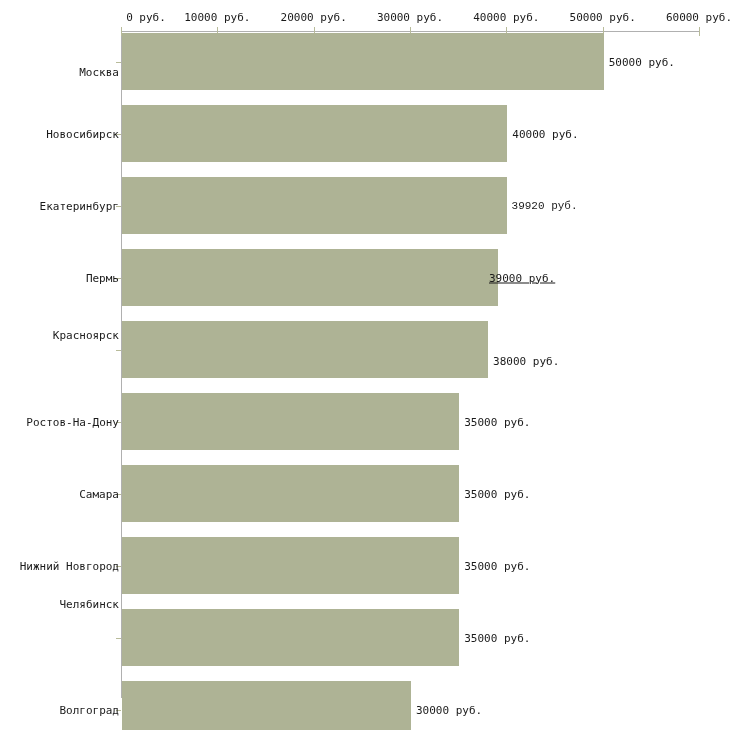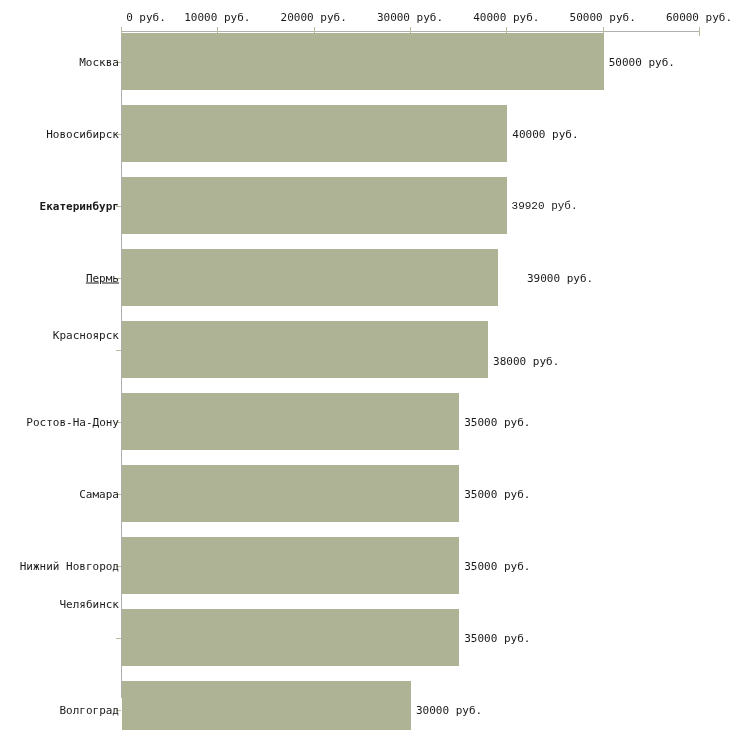--- a/index.html
+++ b/index.html
@@ -115,45 +115,45 @@
       <div class="bar" title="Пермь: 39000 руб." style="top: 249px; width: 375.7px; height: 57px; background: rgb(174, 179, 149);"></div>
       <div class="bar" title="Красноярск: 38000 руб." style="top: 321px; width: 366.067px; height: 57px; background: rgb(174, 179, 149);"></div>
       <div class="bar" title="Ростов-На-Дону: 35000 руб." style="top: 393px; width: 337.167px; height: 57px; background: rgb(174, 179, 149);"></div>
       <div class="bar" title="Самара: 35000 руб." style="top: 465px; width: 337.167px; height: 57px; background: rgb(174, 179, 149);"></div>
       <div class="bar" title="Нижний Новгород: 35000 руб." style="top: 537px; width: 337.167px; height: 57px; background: rgb(174, 179, 149);"></div>
       <div class="bar" title="Челябинск: 35000 руб." style="top: 609px; width: 337.167px; height: 57px; background: rgb(174, 179, 149);"></div>
       <div class="bar" title="Волгоград: 30000 руб." style="top: 681px; width: 289px; height: 57px; background: rgb(174, 179, 149);"></div>
     </div>
   <div id="cat-labels-layer">
       <div class="y-tick" style="top: 61.5px;"></div>
-      <div class="cat-label" style="top: 62px;">Москва</div>
+      <div class="cat-label" style="top: 72px;">Москва</div>
       <div class="y-tick" style="top: 133.5px;"></div>
       <div class="cat-label" style="top: 133.5px;">Новосибирск</div>
       <div class="y-tick" style="top: 205.5px;"></div>
-      <div class="cat-label" style="top: 205.5px; font-weight: bold;">Екатеринбург</div>
+      <div class="cat-label" style="top: 205.5px;">Екатеринбург</div>
       <div class="y-tick" style="top: 277.5px;"></div>
-      <div class="cat-label" style="top: 277.5px; text-decoration: underline;">Пермь</div>
+      <div class="cat-label" style="top: 277.5px;">Пермь</div>
       <div class="y-tick" style="top: 349.5px;"></div>
       <div class="cat-label" style="top: 335px;">Красноярск</div>
       <div class="y-tick" style="top: 421.5px;"></div>
       <div class="cat-label" style="top: 421.5px;">Ростов-На-Дону</div>
       <div class="y-tick" style="top: 493.5px;"></div>
       <div class="cat-label" style="top: 493.5px;">Самара</div>
       <div class="y-tick" style="top: 565.5px;"></div>
       <div class="cat-label" style="top: 565.5px; padding-left: 32px;">Нижний Новгород</div>
       <div class="y-tick" style="top: 637.5px;"></div>
       <div class="cat-label" style="top: 604px;">Челябинск</div>
       <div class="y-tick" style="top: 709.5px;"></div>
       <div class="cat-label" style="top: 709.5px;">Волгоград</div>
     </div>
   <div id="value-labels-layer">
       <div class="bar-value" style="left: 608.667px; top: 61.5px;">50000 руб.</div>
       <div class="bar-value" style="left: 512.333px; top: 133.5px;">40000 руб.</div>
       <div class="bar-value" style="left: 511.563px; top: 205.5px; font-family: Liberation Mono, monospace;">39920 руб.</div>
-      <div class="bar-value" style="left: 527px; top: 277.5px;">39000 руб.</div>
+      <div class="bar-value" style="left: 489px; top: 277.5px; text-decoration: underline;">39000 руб.</div>
       <div class="bar-value" style="left: 493.067px; top: 361px;">38000 руб.</div>
       <div class="bar-value" style="left: 464.167px; top: 421.5px;">35000 руб.</div>
       <div class="bar-value" style="left: 464.167px; top: 493.5px;">35000 руб.</div>
       <div class="bar-value" style="left: 464.167px; top: 565.5px;">35000 руб.</div>
       <div class="bar-value" style="left: 464.167px; top: 637.5px;">35000 руб.</div>
       <div class="bar-value" style="left: 416px; top: 709.5px;">30000 руб.</div>
     </div>
 
 </div>
 

